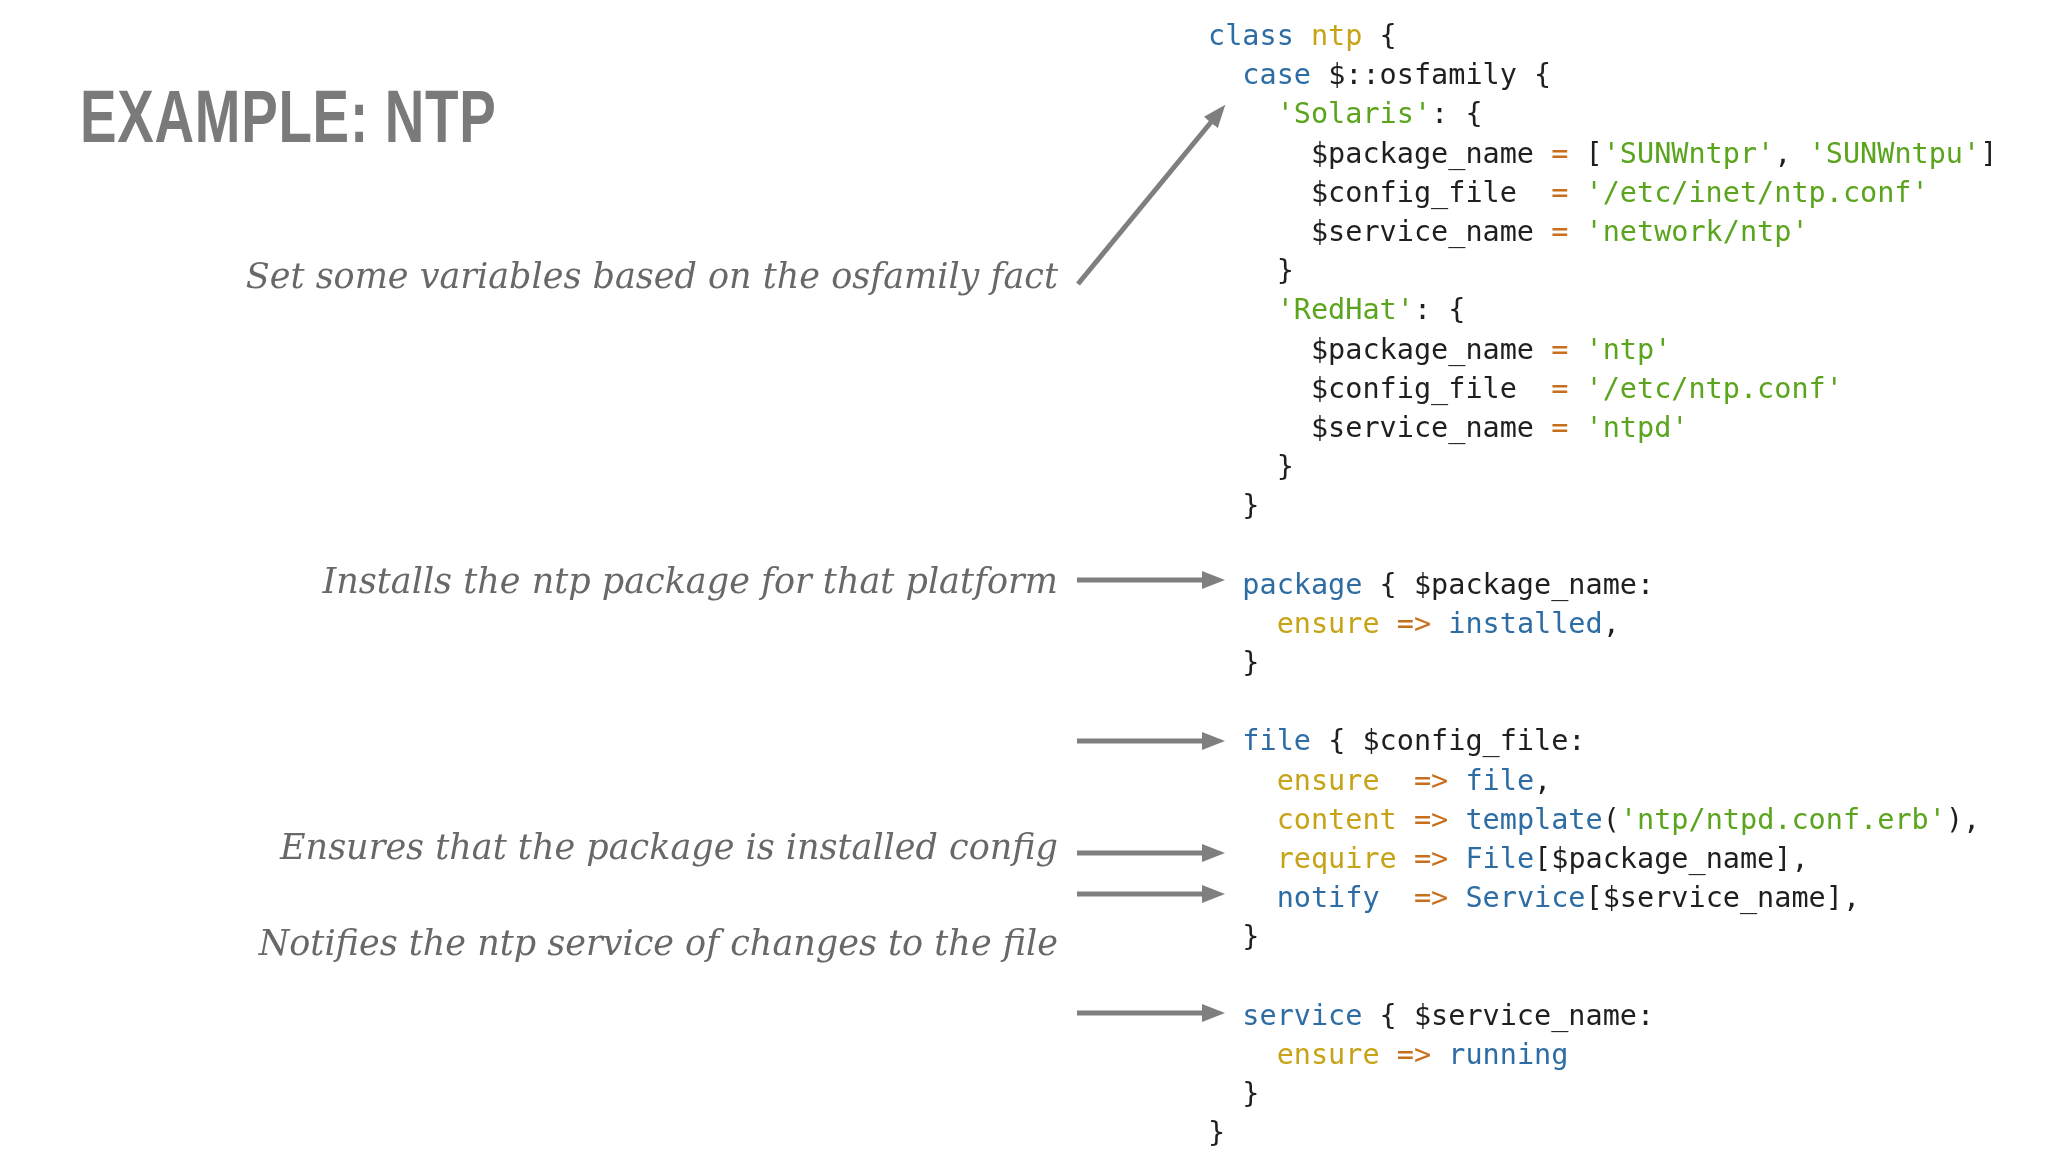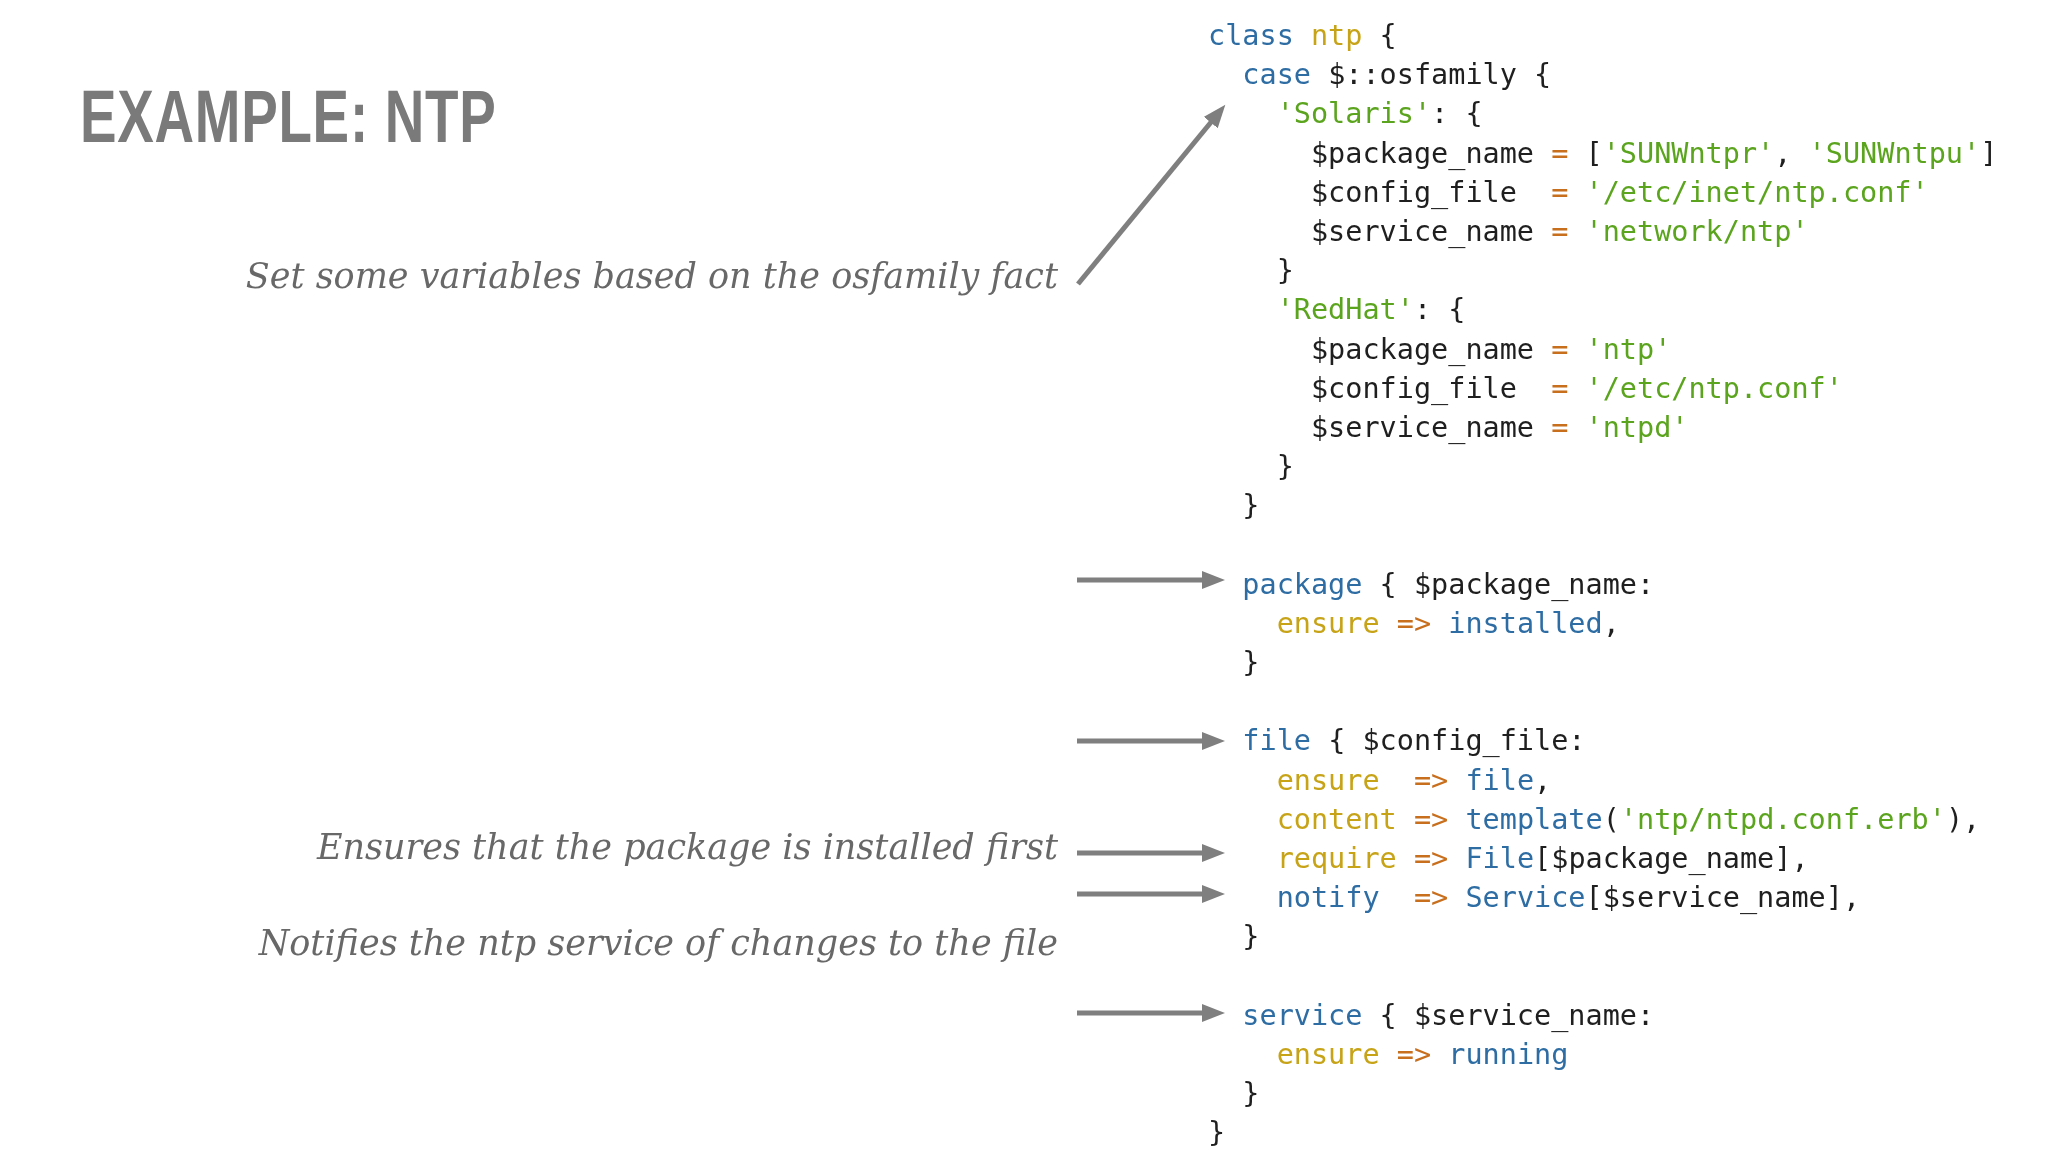--- a/index.html
+++ b/index.html
@@ -53,21 +53,22 @@
   .code-line{height:39.2px;}
 </style>
 </head>
 <body>
 
 <div class="slide" style="--color-title: #7a7a7a; --color-annot: #686868; --color-arrow: #7f7f7f; --color-plain: #1f1f1f; background: rgb(255, 255, 255);">
 
   <h1 class="title">EXAMPLE: NTP</h1>
 
   <div class="annotation a1">Set some variables based on the osfamily fact</div>
-  <div class="annotation a4">Ensures that the package is installed first</div>
+  <div class="annotation a2">Installs the ntp package for that platform</div>
+  <div class="annotation a4">Ensures that the package is installed config</div>
   <div class="annotation a5">Notifies the ntp service of changes to the file</div>
 
   <svg class="arrows" viewBox="0 0 2048 1152">
     <defs>
       <marker id="ah" markerWidth="5" markerHeight="4" refX="0.4" refY="1.8" orient="auto" markerUnits="strokeWidth">
         <path d="M0,0 L4.6,1.8 L0,3.6 z"></path>
       </marker>
     </defs>
     <line x1="1078" y1="284" x2="1212" y2="121" marker-end="url(#ah)"></line>
     <line x1="1077" y1="580" x2="1204" y2="580" marker-end="url(#ah)"></line>

